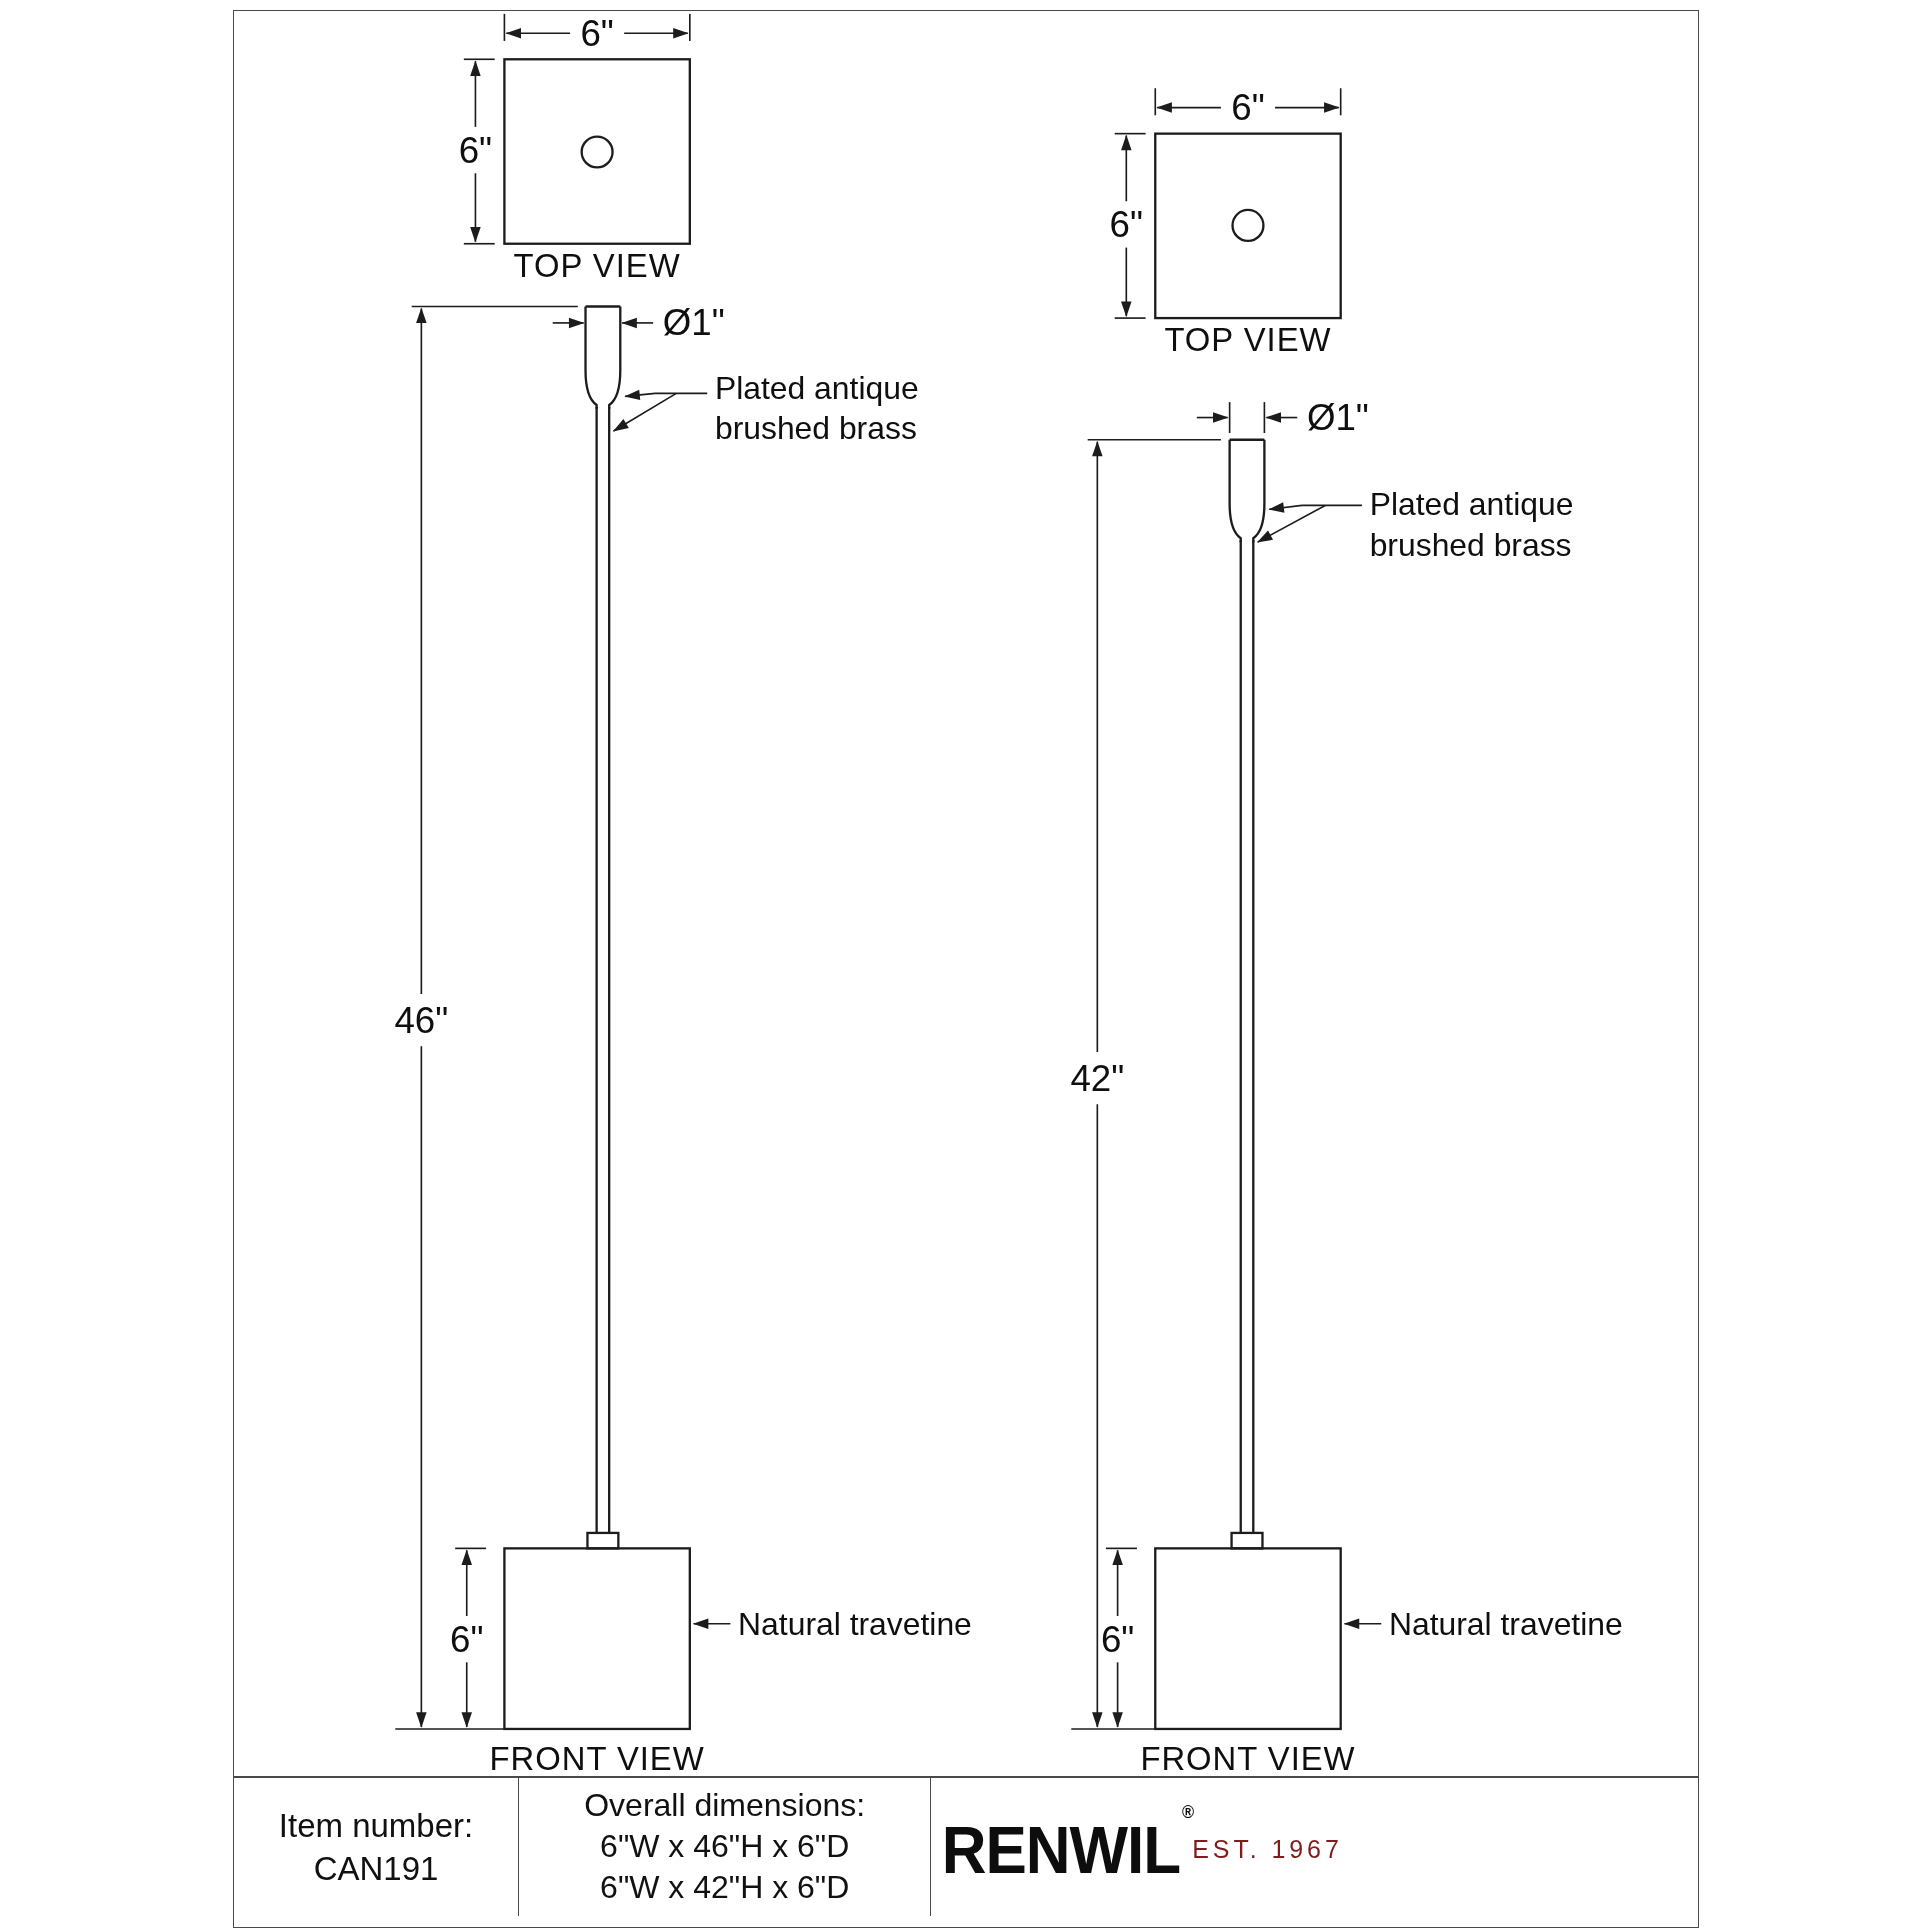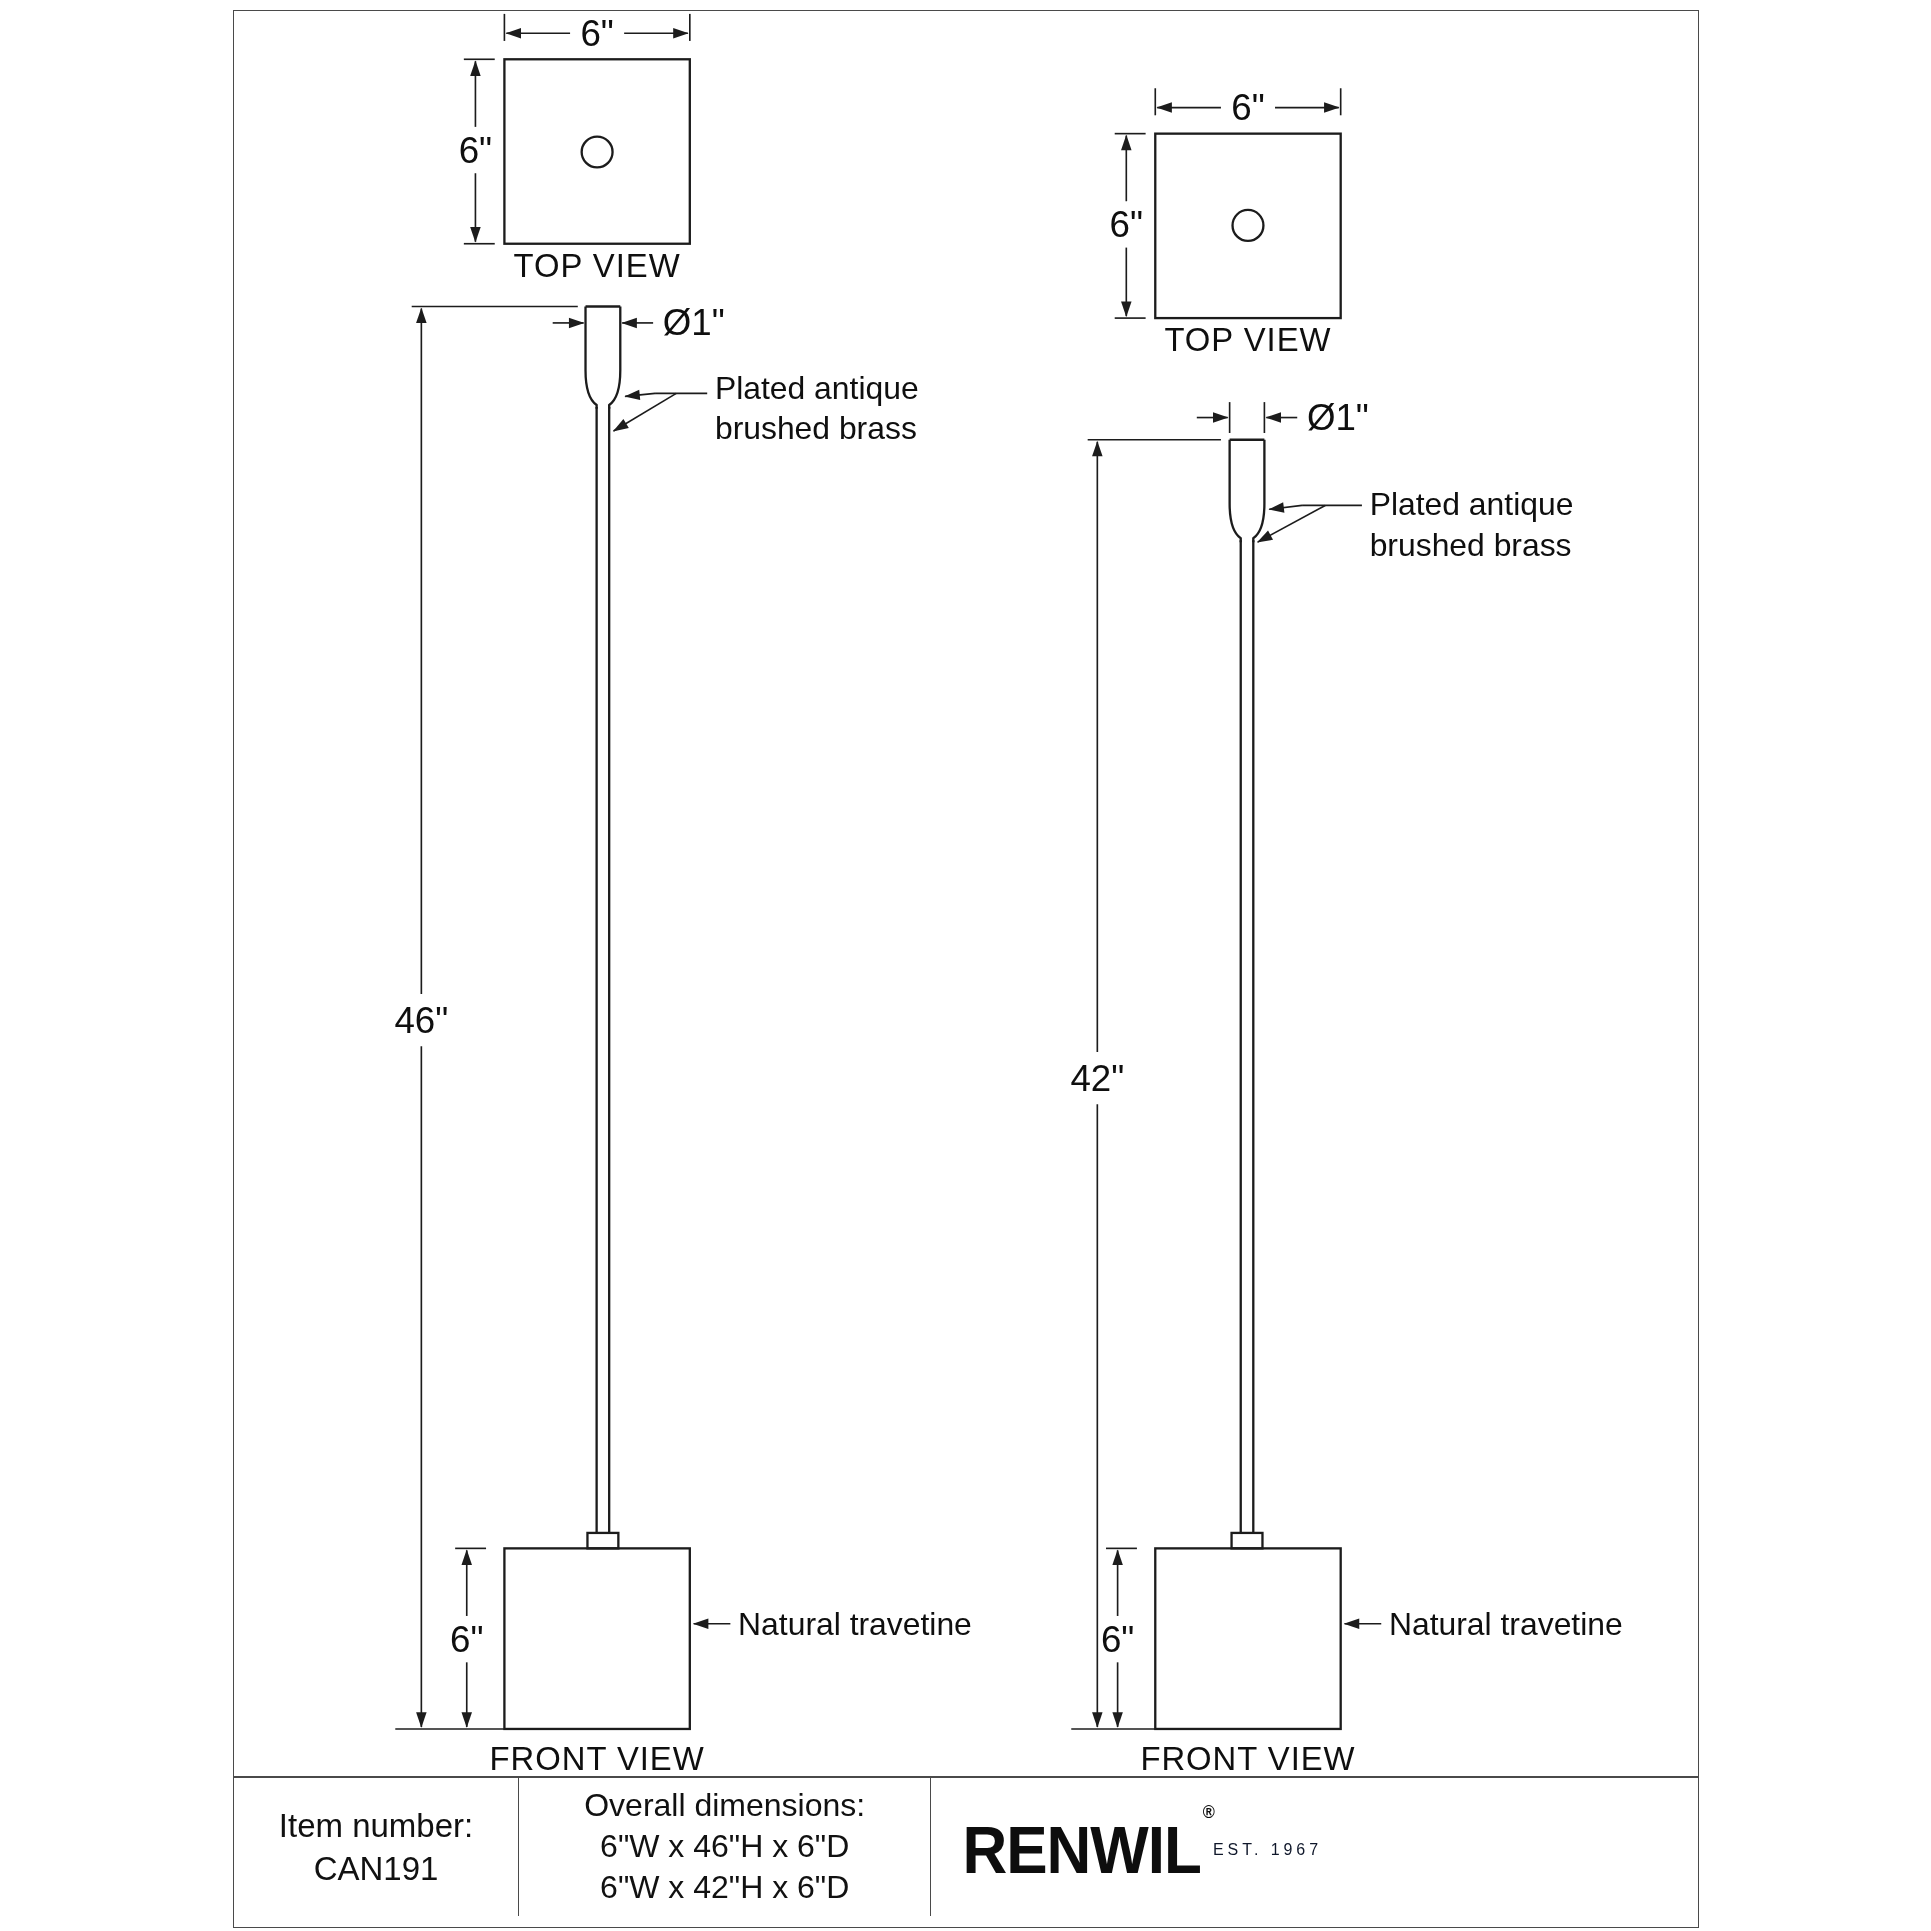--- a/index.html
+++ b/index.html
@@ -16,21 +16,21 @@
   .fcell{display:flex;flex-direction:column;justify-content:center;align-items:center;
          border-right:1.9px solid #4a4a4a;text-align:center;font-size:33px;line-height:43px;}
   .fcell:last-child{border-right:none;}
   .c1{width:19.4%;} .c2{width:23.7%;} .c3{width:28.1%;} .c4{width:28.8%;}
   .c3{font-size:32px;line-height:41px;}
 
   .brand{display:flex;flex-direction:row;align-items:center;}
   .wordmark{font-weight:bold;font-size:62px;letter-spacing:-1px;line-height:54px;
             transform:scaleY(1.08);transform-origin:center;position:relative;color:#0d0d0d;}
   .wordmark sup{font-size:16.4px;font-weight:bold;position:relative;top:-29px;left:1.9px;letter-spacing:0;}
-  .est{font-size:16px;letter-spacing:3.9px;margin-top:5.8px;color:#0f172a;}
+  .est{font-size:25px;letter-spacing:3.9px;margin-top:5.8px;color:#7f1d1d;}
 
   
   .shape{stroke:#1c1c1c;stroke-width:2.4;fill:none;}
   .dim{stroke:#1c1c1c;stroke-width:1.7;fill:none;}
   text{fill:#0f0f0f;}
   .dimtxt{font-size:38px;}
   .cap{font-size:34px;letter-spacing:1px;}
   .note{font-size:33px;}
 </style>
 </head>

